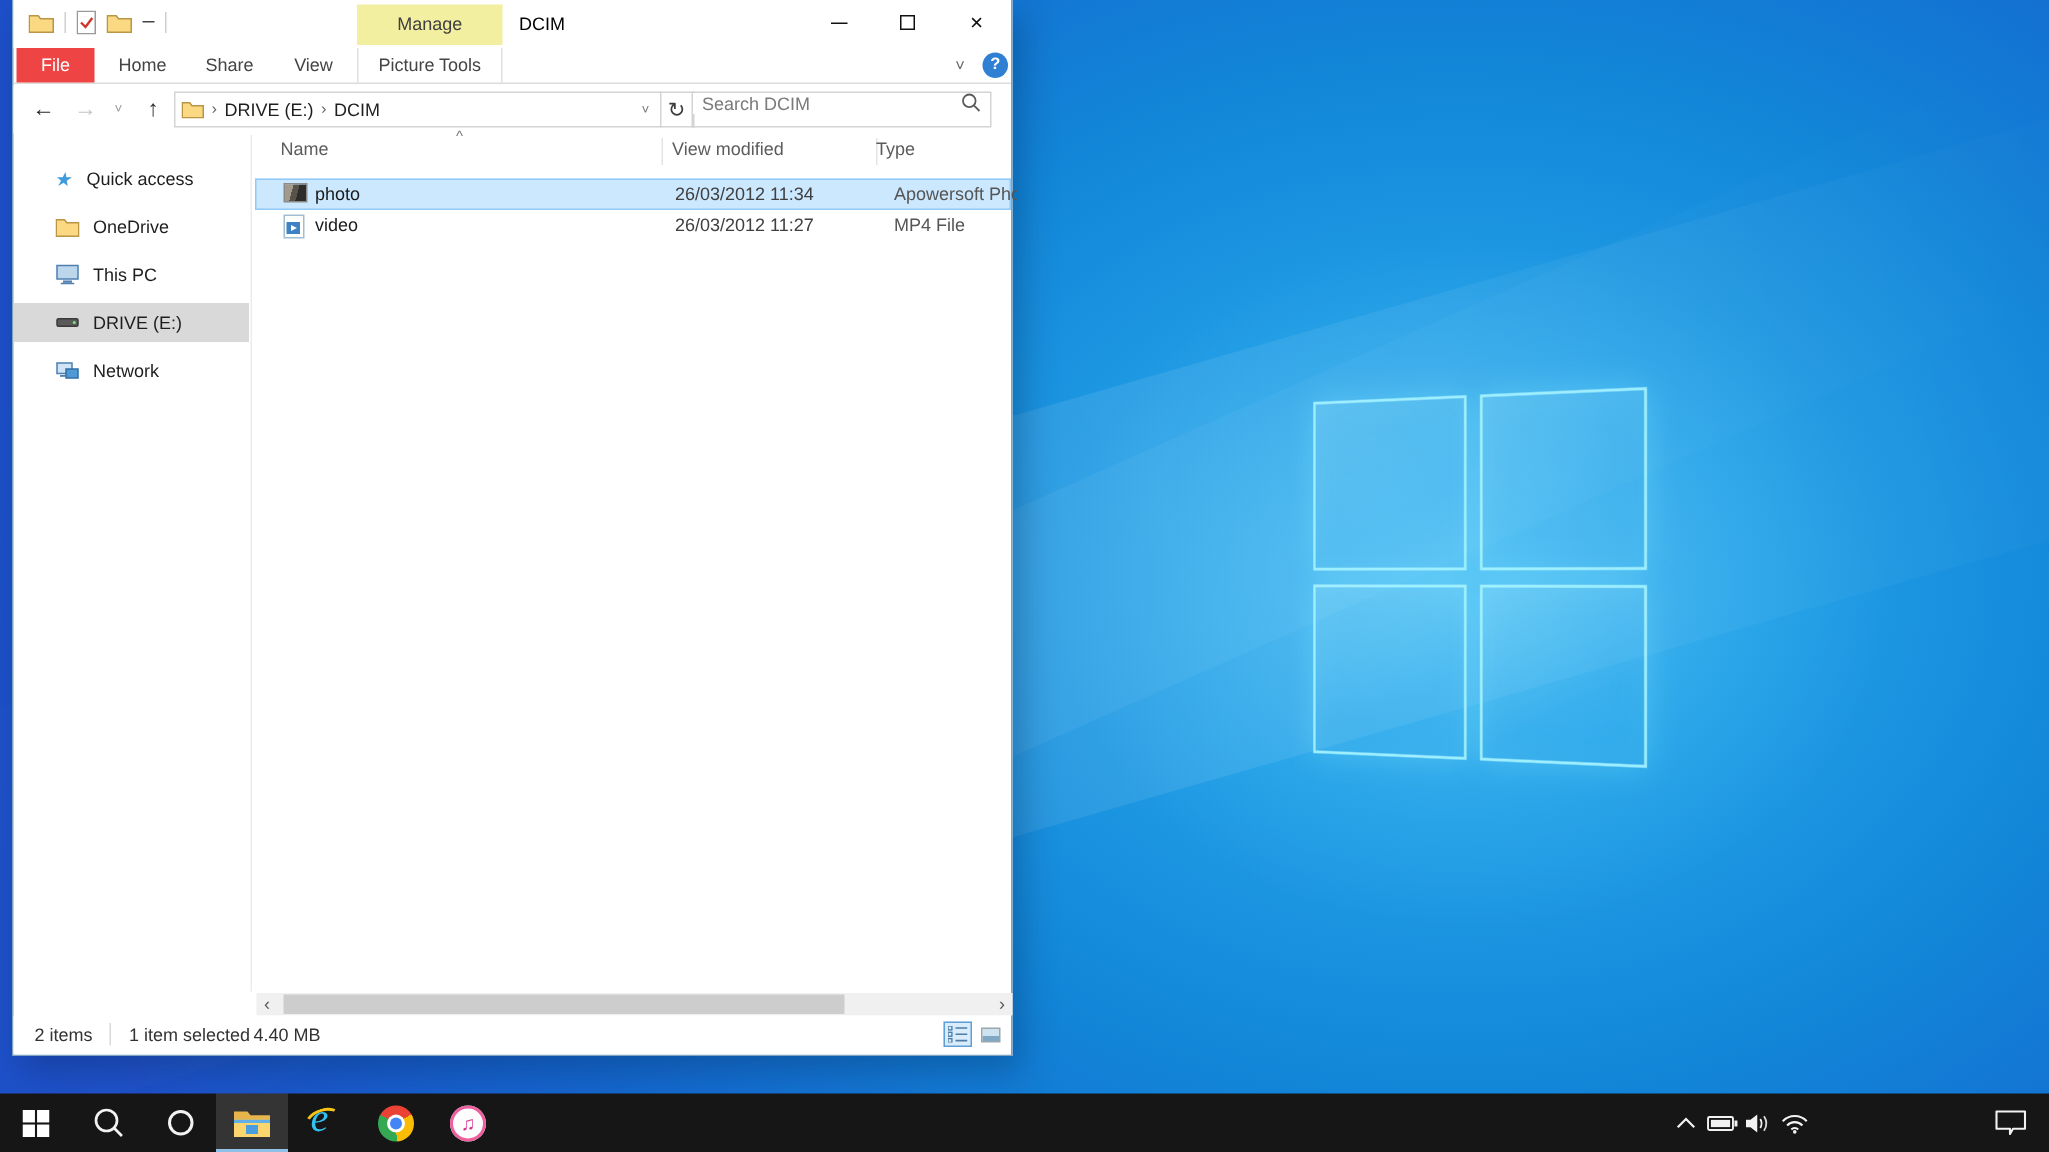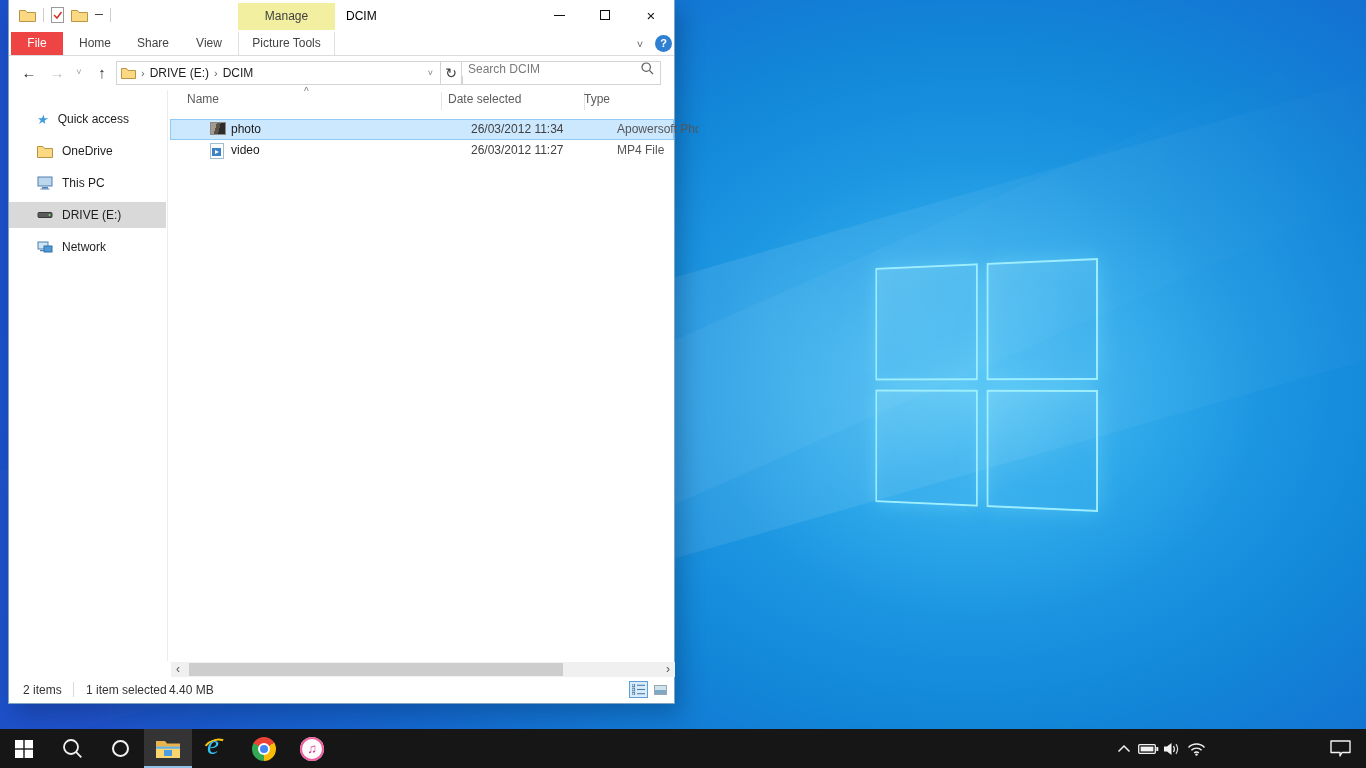--- a/index.html
+++ b/index.html
@@ -85,21 +85,21 @@
   .side-item.sel { background:#d9d9d9; }
   .qa-star { color:#3f9bdc; font-size:13px; transform:skewX(-10deg); }
   .side-sep { position:absolute; left:158px; top:0; bottom:0; width:1px; background:#ececec; }
 
   .list { position:absolute; left:159px; top:0; right:0; bottom:0; }
   .hdr { position:absolute; top:2px; height:20px; color:#5c5c5c; }
   .hdr-sort { position:absolute; left:136px; top:-4px; color:#777; font-size:10px; }
   .hdr-sep { position:absolute; top:2px; width:1px; height:18px; background:#e4e4e4; }
   .row { position:absolute; left:2px; right:0; height:21px; }
   .row.sel { background:#cce8ff; outline:1px solid #91c9f7; outline-offset:-1px; }
-  .cell { position:absolute; top:0; height:21px; line-height:21px; white-space:nowrap;margin-left:21px; }
+  .cell { position:absolute; top:0; height:21px; line-height:21px; white-space:nowrap; }
   .c-icon { left:19px; top:3px; }
   .c-name { left:40px; color:#1a1a1a; }
   .c-date { left:280px; color:#404040; }
   .c-type { left:426px; color:#555; overflow:hidden; width:82px; }
   .photo-thumb { display:block; width:16px; height:13px; border:1px solid #8a8a8a;
     background: linear-gradient(105deg, #a4998a 0 34%, #57524a 34% 58%, #2d2c28 58%); }
   .video-icn { display:block; width:14px; height:16px; background:#fff;
     border:1px solid #a3bdd0; position:relative; }
   .video-icn::after { content:""; position:absolute; left:1px; bottom:2px; width:9px; height:8px;
     background:#3f82c4; }
@@ -268,21 +268,21 @@
           </svg>
         <span>Network</span>
       </div>
     </div>
     <div class="side-sep"></div>
 
     <div class="list">
       <div class="hdr" style="left:19px">Name</div>
       <div class="hdr-sort">^</div>
       <div class="hdr-sep" style="left:273px"></div>
-      <div class="hdr" style="left:280px">Date selected</div>
+      <div class="hdr" style="left:280px">View modified</div>
       <div class="hdr-sep" style="left:416px"></div>
       <div class="hdr" style="left:416px">Type</div>
 
       <div class="row sel" style="top:29px">
         <span class="cell c-icon">
             <span class="photo-thumb"></span>
           </span>
         <span class="cell c-name">photo</span>
         <span class="cell c-date">26/03/2012 11:34</span>
         <span class="cell c-type">Apowersoft Pho</span>

